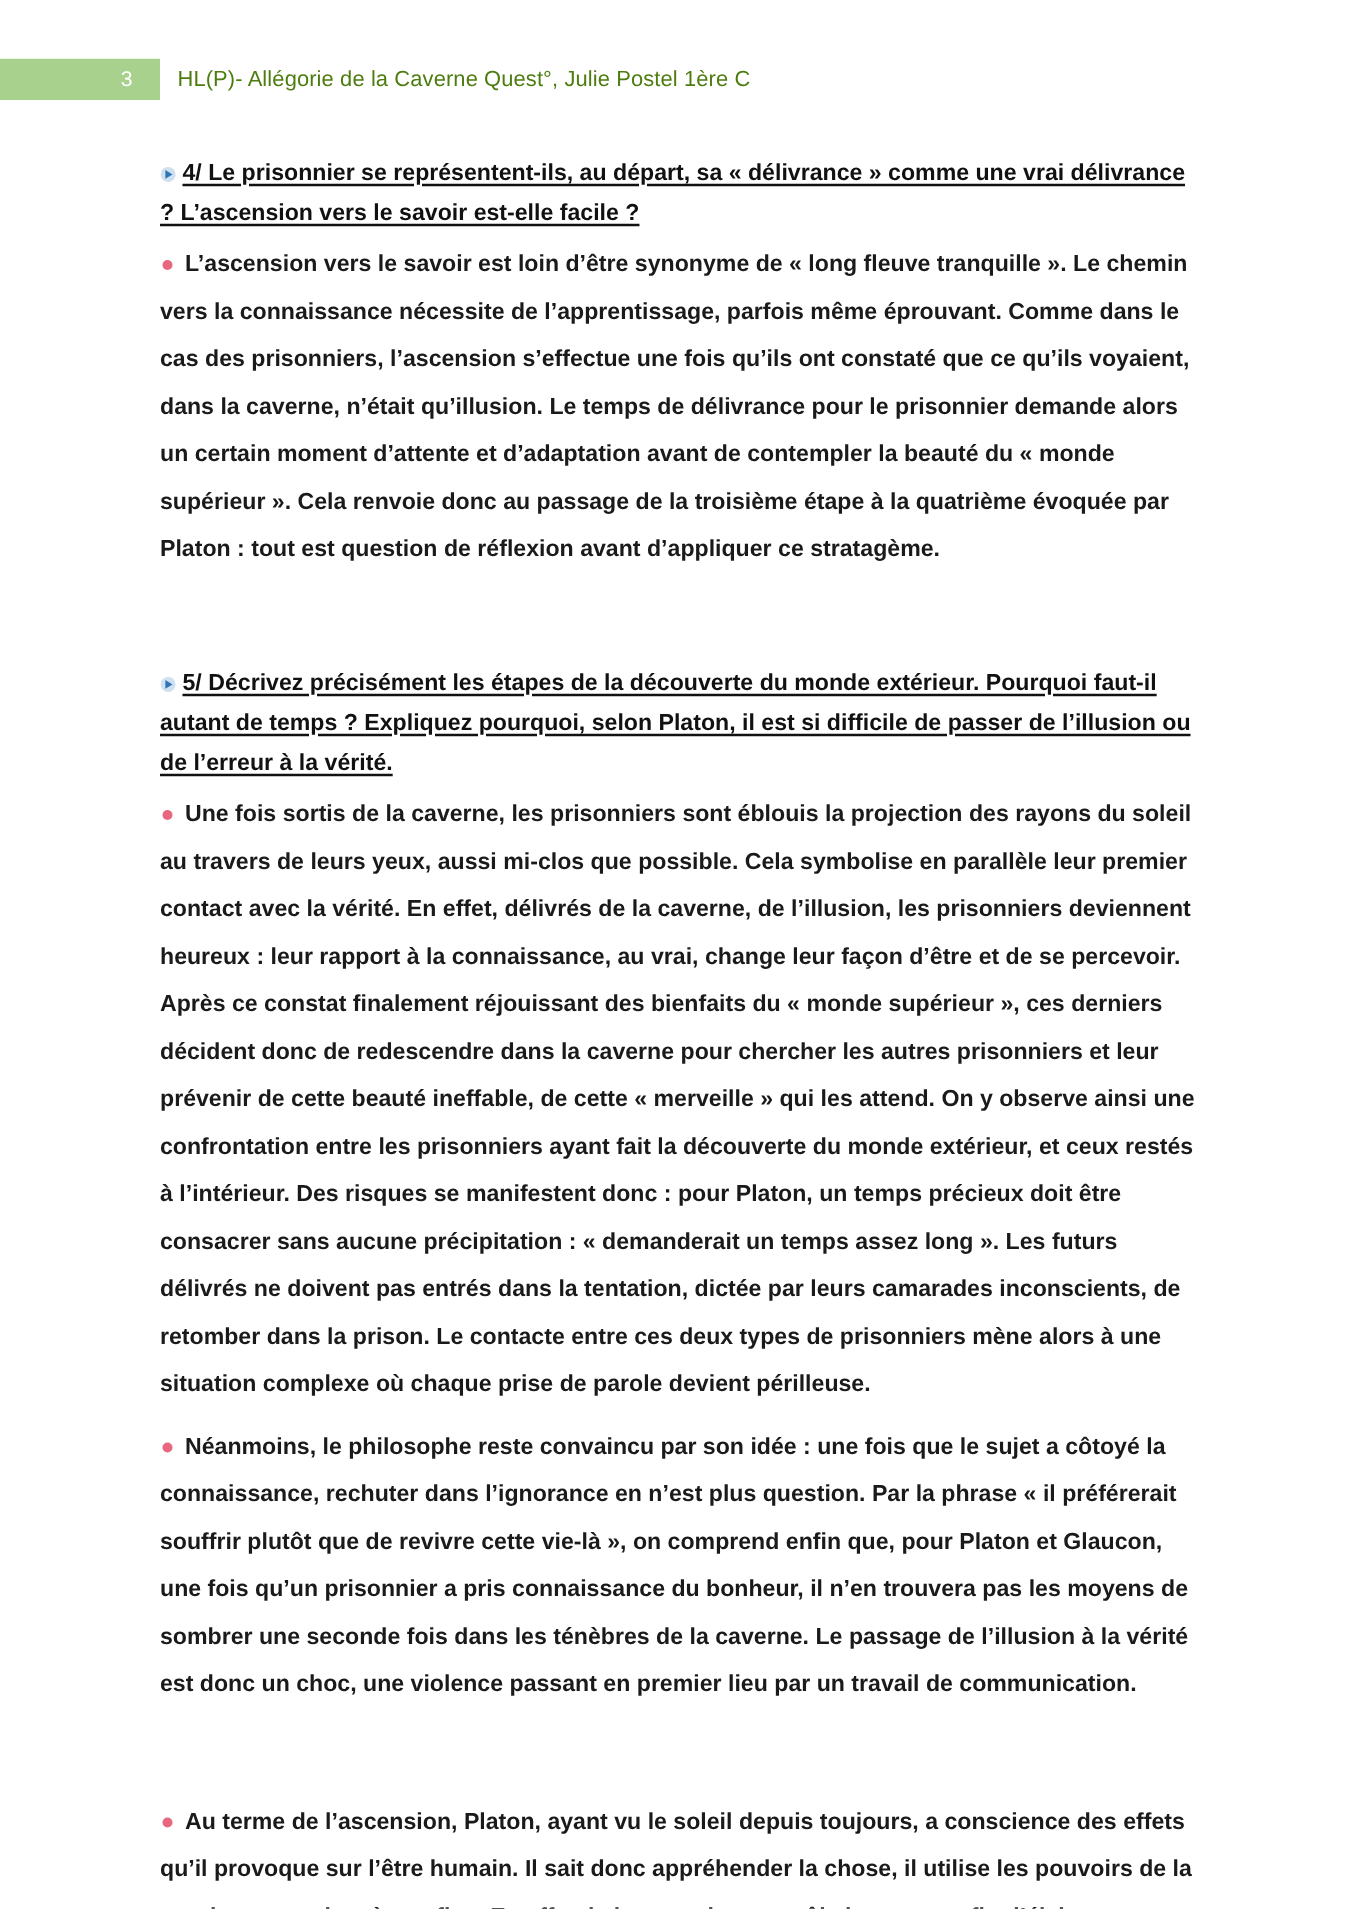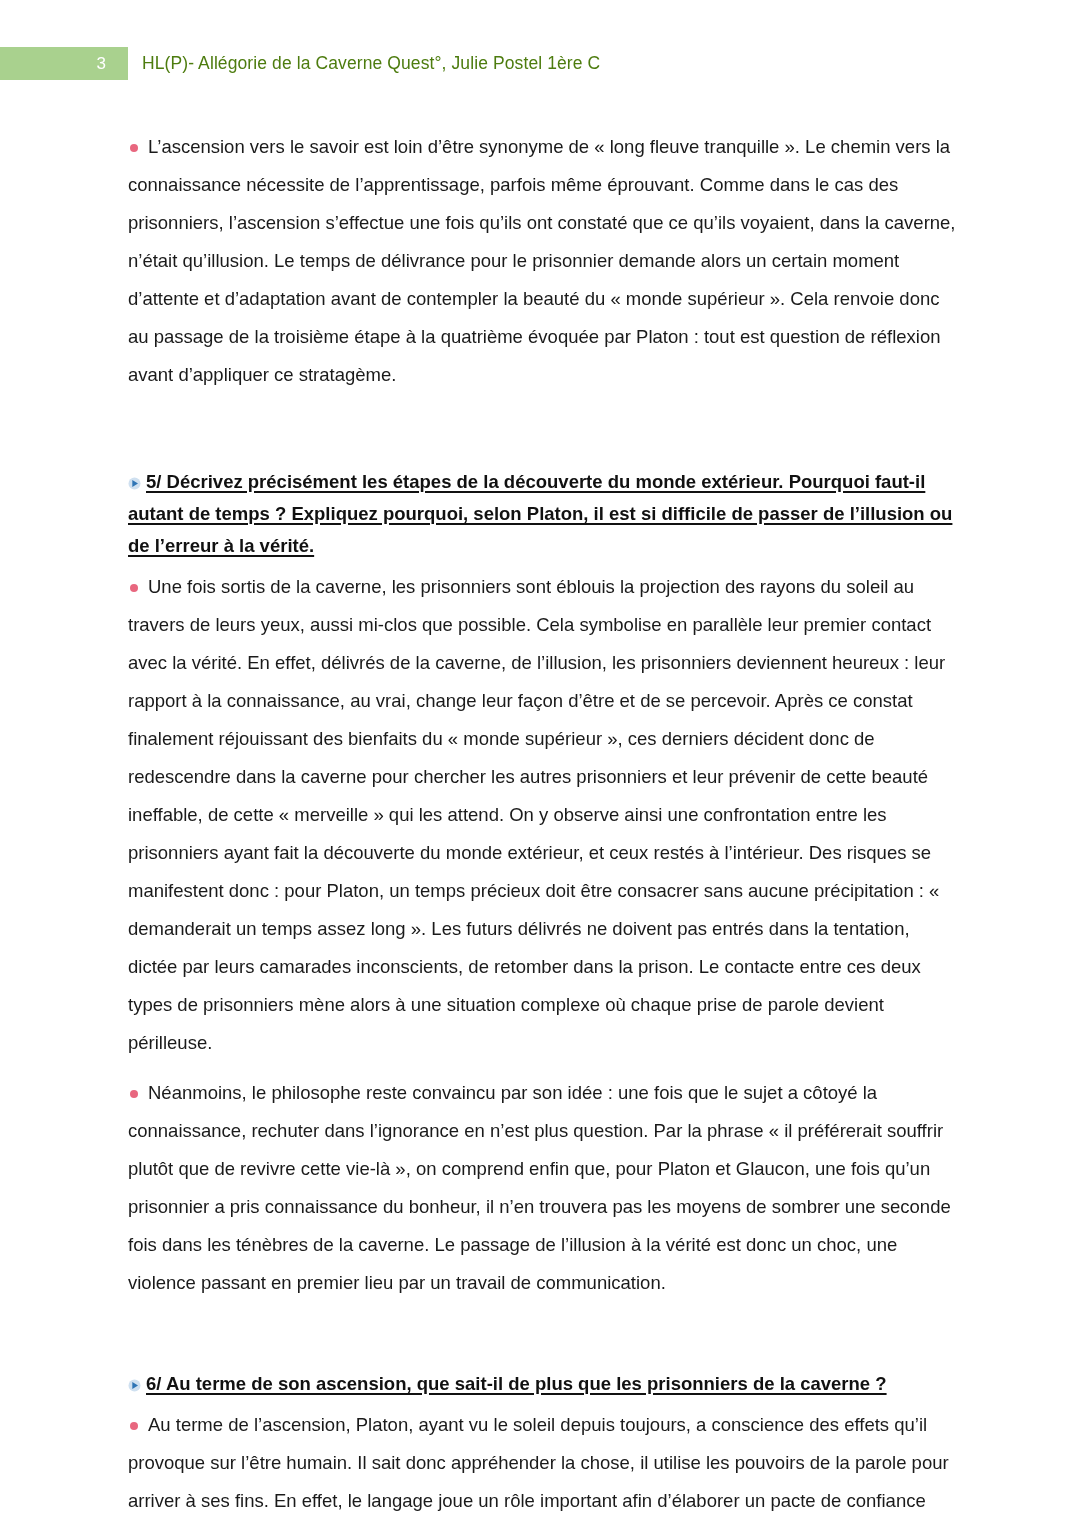--- a/index.html
+++ b/index.html
@@ -92,20 +92,21 @@
   
   .q-para {
     font-size: 18.5px;
     line-height: 38px;
     color: #1a1a1a;
     margin: 0;
     position: relative;
     padding-left: 0;
     text-indent: 20px;
     text-align: left;
+    font-weight: bold;
   }
   .q-para .dot-icon {
     position: absolute;
     left: 2px;
     top: 16px;
     width: 8px;
     height: 8px;
     border-radius: 50%;
     background: #e8677f;
     display: inline-block;
@@ -123,20 +124,28 @@
 
 <div class="page-header">
   <div class="page-number-box">
     <span class="num">3</span>
   </div>
   <div class="header-title">HL(P)- Allégorie de la Caverne Quest°, Julie Postel 1ère C</div>
 </div>
 
 <div class="content">
 
+  <div class="q-heading">
+    <span class="tri-icon">
+      <svg width="13" height="13" viewBox="0 0 13 13" xmlns="http://www.w3.org/2000/svg">
+        <circle cx="6.5" cy="6.5" r="6" fill="#cfe0f0"></circle>
+        <polygon points="4.3,3 10,6.5 4.3,10" fill="#2e74b5"></polygon>
+      </svg>
+    </span><span class="htext">4/ Le prisonnier se représentent-ils, au départ, sa « délivrance » comme une vrai délivrance ? L’ascension vers le savoir est-elle facile ?</span>
+  </div>
   <div class="sp-after-h4"></div>
 
   <div class="q-para">
     <span class="dot-icon"></span><span>L’ascension vers le savoir est loin d’être synonyme de « long fleuve tranquille ». Le chemin vers la connaissance nécessite de l’apprentissage, parfois même éprouvant. Comme dans le cas des prisonniers, l’ascension s’effectue une fois qu’ils ont constaté que ce qu’ils voyaient, dans la caverne, n’était qu’illusion. Le temps de délivrance pour le prisonnier demande alors un certain moment d’attente et d’adaptation avant de contempler la beauté du « monde supérieur ». Cela renvoie donc au passage de la troisième étape à la quatrième évoquée par Platon : tout est question de réflexion avant d’appliquer ce stratagème.</span>
   </div>
   <div class="sp-after-p1"></div>
 
   <div class="q-heading">
     <span class="tri-icon">
       <svg width="13" height="13" viewBox="0 0 13 13" xmlns="http://www.w3.org/2000/svg">
@@ -150,27 +159,19 @@
   <div class="q-para">
     <span class="dot-icon"></span><span>Une fois sortis de la caverne, les prisonniers sont éblouis la projection des rayons du soleil au travers de leurs yeux, aussi mi-clos que possible. Cela symbolise en parallèle leur premier contact avec la vérité. En effet, délivrés de la caverne, de l’illusion, les prisonniers deviennent heureux : leur rapport à la connaissance, au vrai, change leur façon d’être et de se percevoir. Après ce constat finalement réjouissant des bienfaits du « monde supérieur », ces derniers décident donc de redescendre dans la caverne pour chercher les autres prisonniers et leur prévenir de cette beauté ineffable, de cette « merveille » qui les attend. On y observe ainsi une confrontation entre les prisonniers ayant fait la découverte du monde extérieur, et ceux restés à l’intérieur. Des risques se manifestent donc : pour Platon, un temps précieux doit être consacrer sans aucune précipitation : « demanderait un temps assez long ». Les futurs délivrés ne doivent pas entrés dans la tentation, dictée par leurs camarades inconscients, de retomber dans la prison. Le contacte entre ces deux types de prisonniers mène alors à une situation complexe où chaque prise de parole devient périlleuse.</span>
   </div>
   <div class="sp-after-p2a"></div>
 
   <div class="q-para">
     <span class="dot-icon"></span><span>Néanmoins, le philosophe reste convaincu par son idée : une fois que le sujet a côtoyé la connaissance, rechuter dans l’ignorance en n’est plus question. Par la phrase « il préférerait souffrir plutôt que de revivre cette vie-là », on comprend enfin que, pour Platon et Glaucon, une fois qu’un prisonnier a pris connaissance du bonheur, il n’en trouvera pas les moyens de sombrer une seconde fois dans les ténèbres de la caverne. Le passage de l’illusion à la vérité est donc un choc, une violence passant en premier lieu par un travail de communication.</span>
   </div>
   <div class="sp-after-p2b"></div>
 
-  <div class="q-heading">
-    <span class="tri-icon">
-      <svg width="13" height="13" viewBox="0 0 13 13" xmlns="http://www.w3.org/2000/svg">
-        <circle cx="6.5" cy="6.5" r="6" fill="#cfe0f0"></circle>
-        <polygon points="4.3,3 10,6.5 4.3,10" fill="#2e74b5"></polygon>
-      </svg>
-    </span><span class="htext">6/ Au terme de son ascension, que sait-il de plus que les prisonniers de la caverne ?</span>
-  </div>
   <div class="sp-after-h6"></div>
 
   <div class="q-para">
     <span class="dot-icon"></span><span>Au terme de l’ascension, Platon, ayant vu le soleil depuis toujours, a conscience des effets qu’il provoque sur l’être humain. Il sait donc appréhender la chose, il utilise les pouvoirs de la parole pour arriver à ses fins. En effet, le langage joue un rôle important afin d’élaborer un pacte de confiance entre les savants et les prisonniers : pour leur prouver une vérité intelligible, qu’est ici l’existence du soleil, le pouvoir de la parole doit être à son comble.</span>
   </div>
 
 </div>
 
 </body></html>

